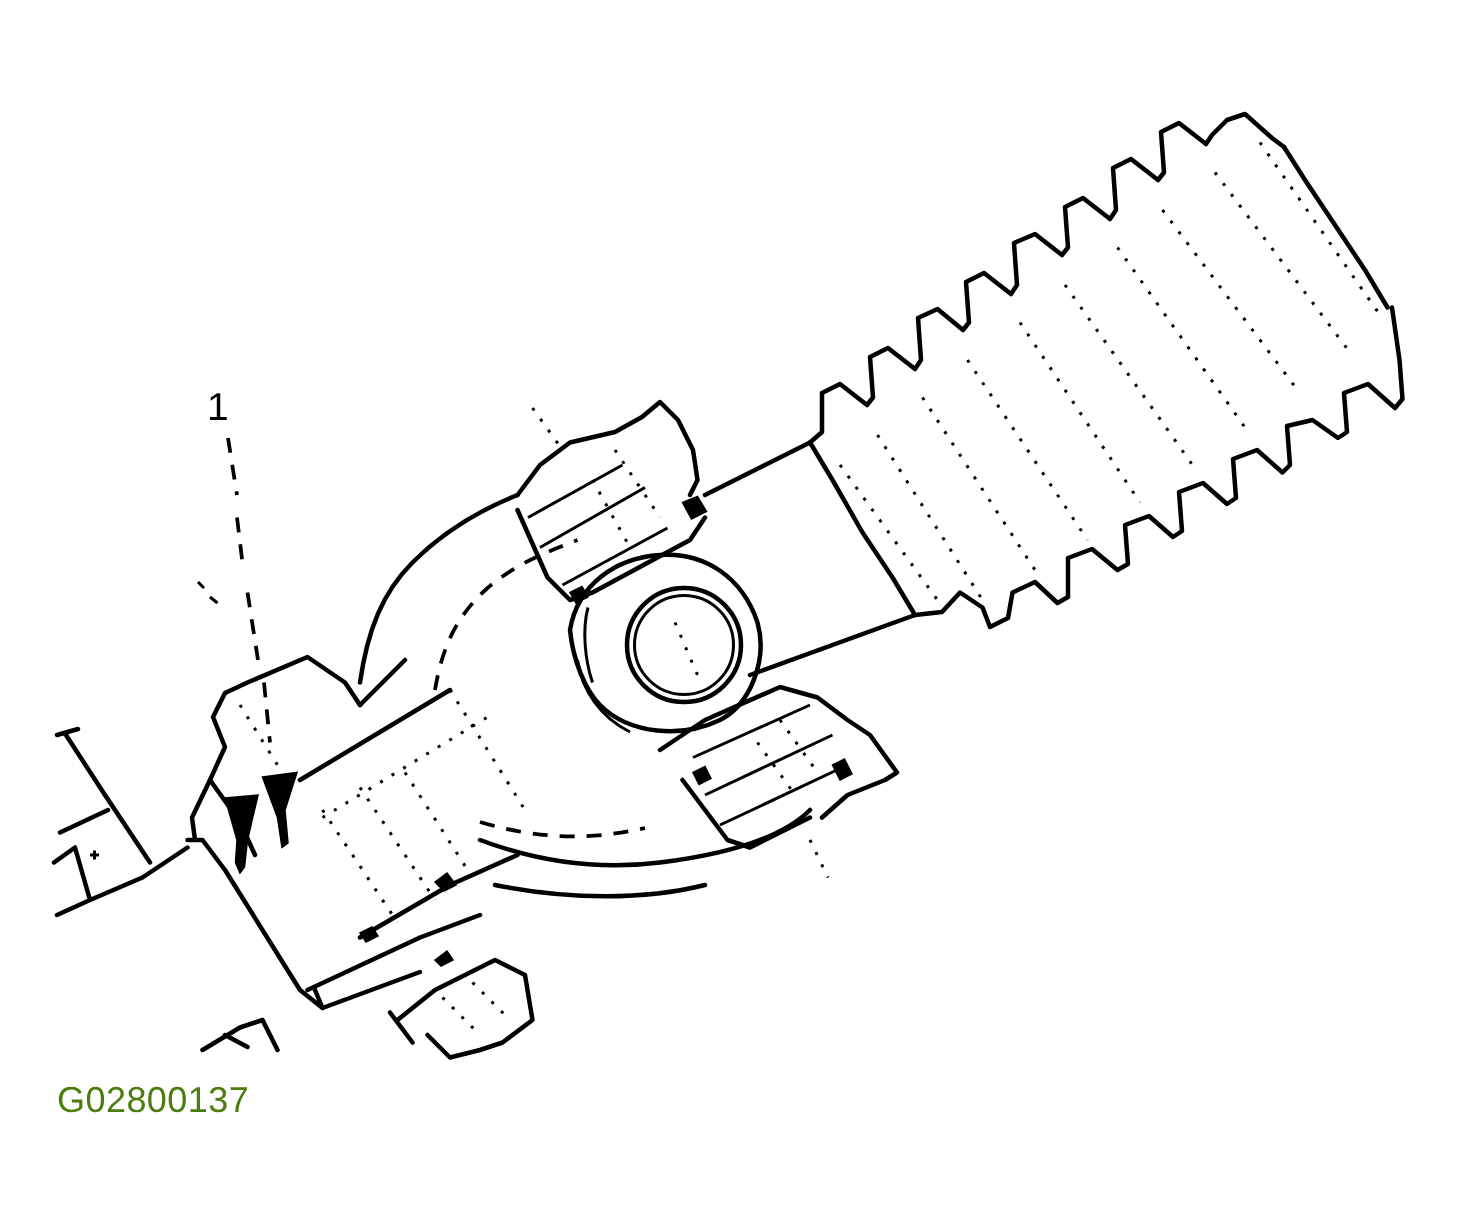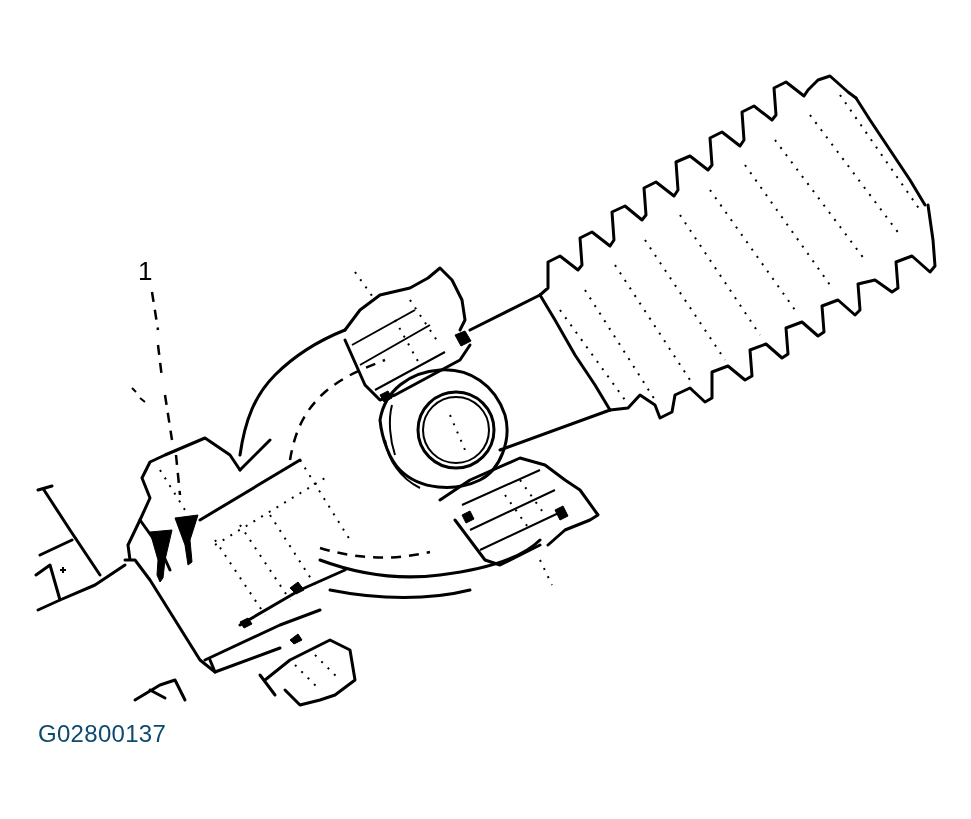--- a/index.html
+++ b/index.html
@@ -1,21 +1,21 @@
 <!DOCTYPE html>
 <html><head>
 <meta charset="utf-8">
 <style>
   html, body { margin: 0; padding: 0; background: #ffffff; }
   body { width: 971px; height: 819px; position: relative; overflow: hidden;
          font-family: "Liberation Sans", sans-serif; }
   #diagram { position: absolute; left: 0; top: 0; width: 971px; height: 819px; }
   .callout-label { position: absolute; left: 138px; top: 256px; font-size: 26px; color: #000;
                    font-family: "Liberation Sans", sans-serif; }
-  .figure-id { position: absolute; left: 38px; top: 720px; font-size: 24px; color: #0c4a6e;
+  .figure-id { position: absolute; left: 38px; top: 720px; font-size: 24px; color: #4d7c0f;
                font-family: "Liberation Sans", sans-serif; letter-spacing: 0.3px; }
   svg .ln { fill: none; stroke: #000; stroke-width: 3; stroke-linejoin: round; stroke-linecap: round; }
   svg .thin { fill: none; stroke: #000; stroke-width: 2; }
   svg .dot { fill: none; stroke: #000; stroke-width: 2; stroke-dasharray: 2 7; }
   svg .dash { fill: none; stroke: #000; stroke-width: 2.5; stroke-dasharray: 10 8; }
   svg .solid { fill: #000; stroke: #000; stroke-width: 1; }
 </style>
 </head>
 <body>
 

